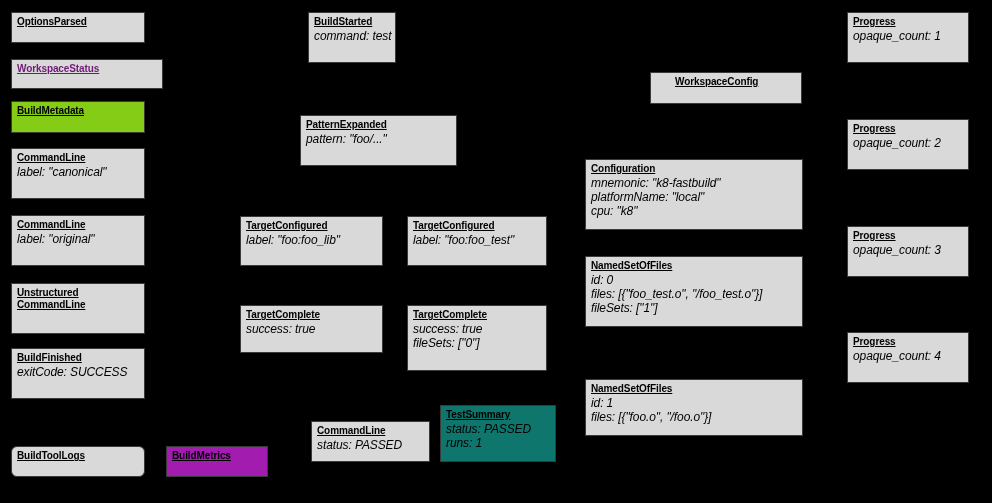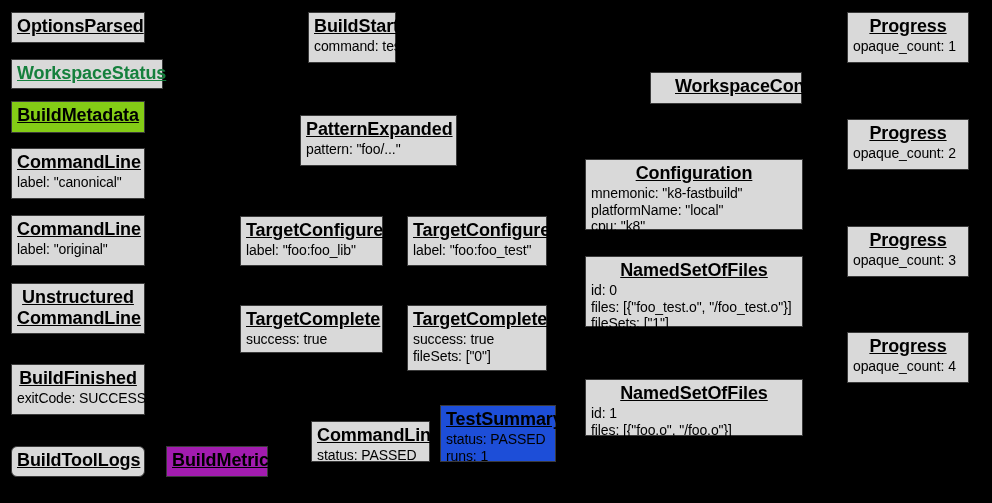--- a/index.html
+++ b/index.html
@@ -19,47 +19,47 @@
   .node {
     position: absolute;
     box-sizing: border-box;
     background: #d9d9d9;
     border: 1px solid #3a3a3a;
     padding: 3px 5px 4px 5px;
     color: #000000;
     line-height: 1.18;
   }
   .node-title {
-    font-size: 18px;
+    font-size: 10px;
     font-weight: bold;
     text-decoration: underline;
     white-space: nowrap;
     letter-spacing: -0.1px;
     display: block;
-    text-align: center;
   }
   .node-fields {
     margin-top: 1px;
   }
   .node-field {
-    font-size: 14px;
+    font-size: 12px;
     font-weight: normal;
     white-space: nowrap;
     letter-spacing: -0.1px;
     display: block;
+    font-style: italic;
   }
 </style>
 </head>
 <body>
 
 <div id="canvas" style="background: rgb(0, 0, 0);">
     <div class="node" style="left: 11px; top: 12px; width: 134px; height: 31px; background: rgb(217, 217, 217); border-color: rgb(58, 58, 58); color: rgb(0, 0, 0);">
       <span class="node-title">OptionsParsed</span>
     </div>
-    <div class="node" style="left: 11px; top: 59px; width: 152px; height: 30px; background: rgb(217, 217, 217); border-color: rgb(58, 58, 58); color: #15803d;">
+    <div class="node" style="left: 11px; top: 59px; width: 152px; height: 30px; background: rgb(217, 217, 217); border-color: rgb(58, 58, 58); color: #701a75;">
       <span class="node-title">WorkspaceStatus</span>
     </div>
     <div class="node" style="left: 11px; top: 101px; width: 134px; height: 32px; background: #84cc16; border-color: rgb(58, 58, 58); color: rgb(0, 0, 0);">
       <span class="node-title">BuildMetadata</span>
     </div>
     <div class="node" style="left: 11px; top: 148px; width: 134px; height: 51px; background: rgb(217, 217, 217); border-color: rgb(58, 58, 58); color: rgb(0, 0, 0);">
       <span class="node-title">CommandLine</span>
       <div class="node-fields">
         <span class="node-field">label: "canonical"</span>
       </div>
@@ -67,21 +67,21 @@
     <div class="node" style="left: 11px; top: 215px; width: 134px; height: 51px; background: rgb(217, 217, 217); border-color: rgb(58, 58, 58); color: rgb(0, 0, 0);">
       <span class="node-title">CommandLine</span>
       <div class="node-fields">
         <span class="node-field">label: "original"</span>
       </div>
     </div>
     <div class="node" style="left: 11px; top: 283px; width: 134px; height: 51px; background: rgb(217, 217, 217); border-color: rgb(58, 58, 58); color: rgb(0, 0, 0);">
       <span class="node-title">Unstructured</span>
       <span class="node-title">CommandLine</span>
     </div>
-    <div class="node" style="left: 11px; top: 364px; width: 134px; height: 51px; background: rgb(217, 217, 217); border-color: rgb(58, 58, 58); color: rgb(0, 0, 0);">
+    <div class="node" style="left: 11px; top: 348px; width: 134px; height: 51px; background: rgb(217, 217, 217); border-color: rgb(58, 58, 58); color: rgb(0, 0, 0);">
       <span class="node-title">BuildFinished</span>
       <div class="node-fields">
         <span class="node-field">exitCode: SUCCESS</span>
       </div>
     </div>
     <div class="node" style="left: 11px; top: 446px; width: 134px; height: 31px; background: rgb(217, 217, 217); border-color: rgb(58, 58, 58); color: rgb(0, 0, 0); border-radius: 6px;">
       <span class="node-title">BuildToolLogs</span>
     </div>
     <div class="node" style="left: 166px; top: 446px; width: 102px; height: 31px; background: #a21caf; border-color: rgb(58, 58, 58); color: rgb(0, 0, 0);">
       <span class="node-title">BuildMetrics</span>
@@ -122,21 +122,21 @@
         <span class="node-field">success: true</span>
         <span class="node-field">fileSets: ["0"]</span>
       </div>
     </div>
     <div class="node" style="left: 311px; top: 421px; width: 119px; height: 41px; background: rgb(217, 217, 217); border-color: rgb(58, 58, 58); color: rgb(0, 0, 0);">
       <span class="node-title">CommandLine</span>
       <div class="node-fields">
         <span class="node-field">status: PASSED</span>
       </div>
     </div>
-    <div class="node" style="left: 440px; top: 405px; width: 116px; height: 57px; background: #1d4ed8; border-color: rgb(58, 58, 58); color: rgb(0, 0, 0);">
+    <div class="node" style="left: 440px; top: 405px; width: 116px; height: 57px; background: #0f766e; border-color: rgb(58, 58, 58); color: rgb(0, 0, 0);">
       <span class="node-title">TestSummary</span>
       <div class="node-fields">
         <span class="node-field">status: PASSED</span>
         <span class="node-field">runs: 1</span>
       </div>
     </div>
     <div class="node" style="left: 650px; top: 72px; width: 152px; height: 32px; background: rgb(217, 217, 217); border-color: rgb(58, 58, 58); color: rgb(0, 0, 0); padding-left: 24px;">
       <span class="node-title">WorkspaceConfig</span>
     </div>
     <div class="node" style="left: 585px; top: 159px; width: 218px; height: 71px; background: rgb(217, 217, 217); border-color: rgb(58, 58, 58); color: rgb(0, 0, 0);">

